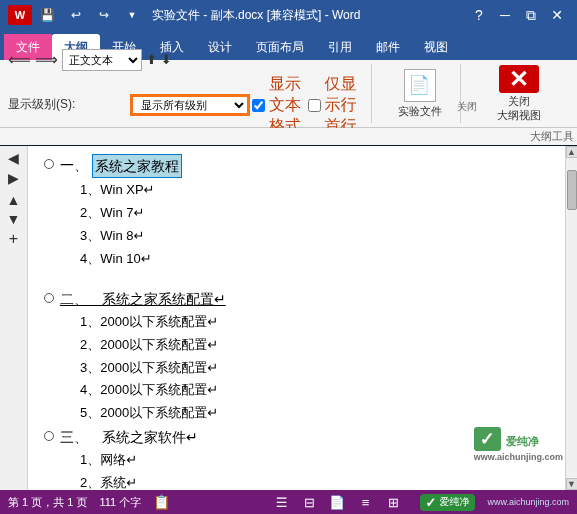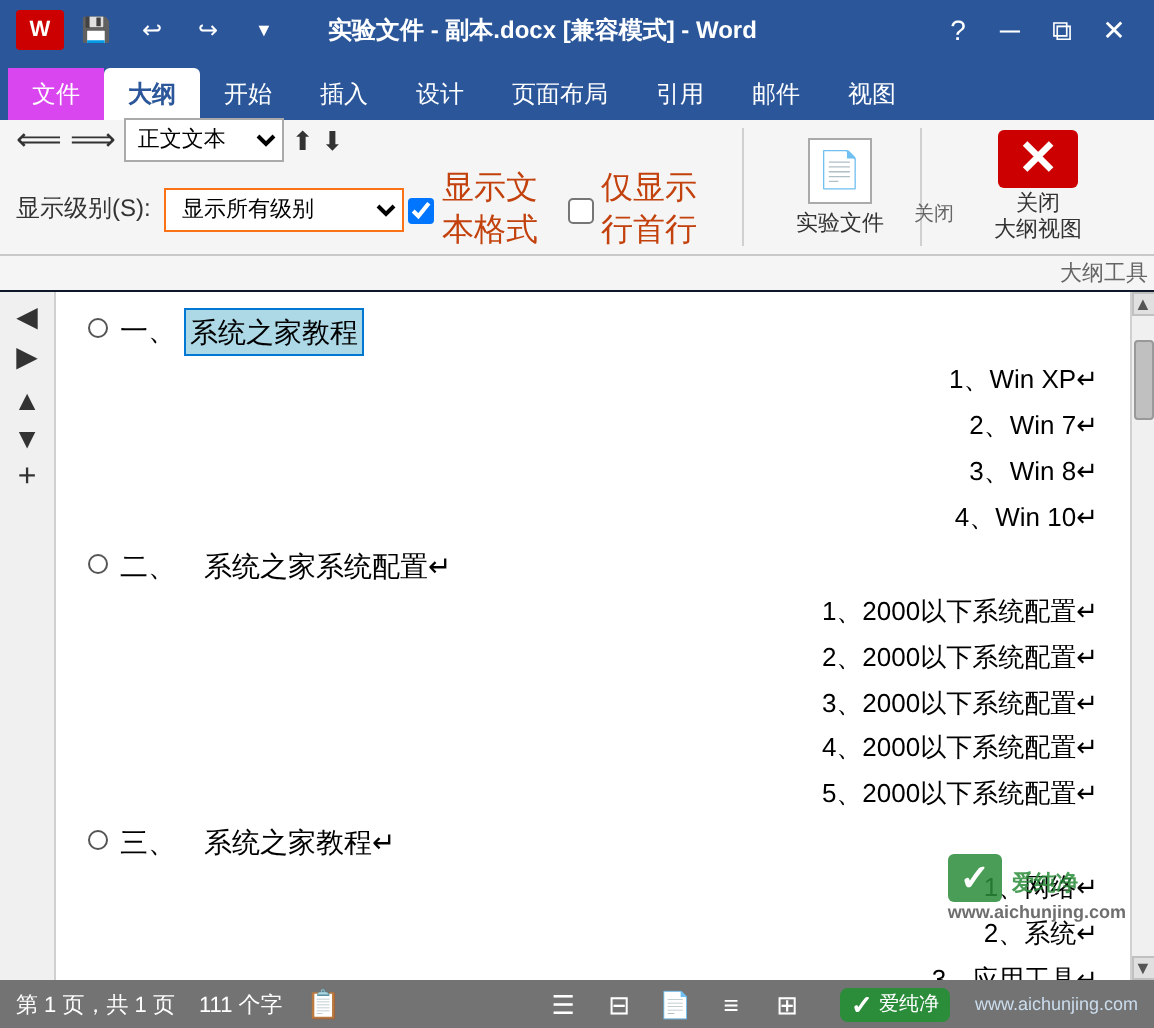--- a/index.html
+++ b/index.html
@@ -26,21 +26,21 @@
       color: #fff; cursor: pointer; font-size: 14px;
     }
     .title-bar .quick-access {
       display: flex; align-items: center; gap: 4px;
     }
     .title-bar .qa-btn {
       width: 24px; height: 20px;
       display: flex; align-items: center; justify-content: center;
       color: #fff; font-size: 12px; cursor: pointer;
     }
-    .title-bar-text { margin-left: 20px; font-size: 12px; font-weight: bold; }
+    .title-bar-text { margin-left: 8px; font-size: 12px; }
 
     
     .ribbon-tabs {
       background: #2b579a;
       display: flex;
       height: 30px;
       align-items: flex-end;
       padding: 0 4px;
     }
     .ribbon-tab {
@@ -67,22 +67,22 @@
       padding: 4px 8px;
       gap: 8px;
       height: 68px;
     }
 
     .level-row {
       display: flex; align-items: center; gap: 4px; margin-bottom: 3px;
     }
     .level-label { font-size: 12px; color: #333; width: 70px; }
     .level-select {
-      width: 120px; height: 22px; border: 1px solid #f97316;
-      background: #fff; font-size: 11px; padding: 1px 4px;
+      width: 120px; height: 22px; border: 3px solid #f97316;
+      background: #fff; font-size: 11px; padding: 1px 4px; margin-left: 48px;
     }
     .checkbox-row {
       display: flex; align-items: center; gap: 4px; margin-bottom: 2px;
     }
     .checkbox-row input { width: 13px; height: 13px; }
     .checkbox-row label { font-size: 16px; color: #c2410c; }
 
     
     .main-doc-btn {
       display: flex; flex-direction: column; align-items: center; justify-content: center;
@@ -162,31 +162,31 @@
       font-size: 13px;
       line-height: 1.6;
     }
     .outline-circle {
       width: 10px; height: 10px; border-radius: 50%;
       border: 1.5px solid #555;
       margin-right: 6px; margin-top: 5px; flex-shrink: 0;
       background: transparent;
     }
     .heading1 { font-size: 14px; font-weight: normal; }
-    .heading2 { margin-left: 20px; font-size: 13px; justify-content: flex-end; }
+    .heading2 { margin-left: 36px; font-size: 13px; }
 
     .selected-text {
       background: #add8e6;
       border: 1.5px solid #0078d4;
       padding: 0 2px;
     }
 
     
     .status-bar {
-      background: #737373;
+      background: #701a75;
       color: #fff;
       height: 24px;
       display: flex; align-items: center;
       padding: 0 8px;
       font-size: 11px;
       gap: 12px;
     }
     .status-bar-right {
       margin-left: auto;
       display: flex; align-items: center; gap: 8px;
@@ -244,21 +244,21 @@
     <span class="title-bar-text">实验文件 - 副本.docx [兼容模式] - Word</span>
     <div class="window-controls">
       <div class="wc-btn">?</div>
       <div class="wc-btn">─</div>
       <div class="wc-btn">⧉</div>
       <div class="wc-btn wc-close">✕</div>
     </div>
   </div>
 
   <div class="ribbon-tabs">
-    <div class="ribbon-tab" style="background:#d946ef;color:#fff;border-radius:0;">文件</div>
+    <div class="ribbon-tab" style="background:#ec4899;color:#fff;border-radius:0;">文件</div>
     <div class="ribbon-tab active">大纲</div>
     <div class="ribbon-tab">开始</div>
     <div class="ribbon-tab">插入</div>
     <div class="ribbon-tab">设计</div>
     <div class="ribbon-tab">页面布局</div>
     <div class="ribbon-tab">引用</div>
     <div class="ribbon-tab">邮件</div>
     <div class="ribbon-tab">视图</div>
   </div>
 
@@ -342,43 +342,43 @@
       <div class="outline-item heading2">
         <span>2、Win 7↵</span>
       </div>
       <div class="outline-item heading2">
         <span>3、Win 8↵</span>
       </div>
       <div class="outline-item heading2">
         <span>4、Win 10↵</span>
       </div>
 
+      <div class="outline-item heading1" style="margin-top:18px;text-decoration:underline;">
+        <div class="outline-circle"></div>
+        <span>二、　系统之家系统配置↵</span>
+      </div>
+      <div class="outline-item heading2">
+        <span>1、2000以下系统配置↵</span>
+      </div>
+      <div class="outline-item heading2">
+        <span>2、2000以下系统配置↵</span>
+      </div>
+      <div class="outline-item heading2">
+        <span>3、2000以下系统配置↵</span>
+      </div>
+      <div class="outline-item heading2">
+        <span>4、2000以下系统配置↵</span>
+      </div>
+      <div class="outline-item heading2">
+        <span>5、2000以下系统配置↵</span>
+      </div>
+
       <div class="outline-item heading1" style="margin-top:2px;">
         <div class="outline-circle"></div>
-        <span>二、　系统之家系统配置↵</span>
-      </div>
-      <div class="outline-item heading2">
-        <span>1、2000以下系统配置↵</span>
-      </div>
-      <div class="outline-item heading2">
-        <span>2、2000以下系统配置↵</span>
-      </div>
-      <div class="outline-item heading2">
-        <span>3、2000以下系统配置↵</span>
-      </div>
-      <div class="outline-item heading2">
-        <span>4、2000以下系统配置↵</span>
-      </div>
-      <div class="outline-item heading2">
-        <span>5、2000以下系统配置↵</span>
-      </div>
-
-      <div class="outline-item heading1" style="margin-top:2px;">
-        <div class="outline-circle"></div>
-        <span>三、　系统之家教程↵</span>
+        <span>三、　系统之家软件↵</span>
       </div>
       <div class="outline-item heading2">
         <span>1、网络↵</span>
       </div>
       <div class="outline-item heading2">
         <span>2、系统↵</span>
       </div>
       <div class="outline-item heading2">
         <span>3、应用工具↵</span>
       </div>

